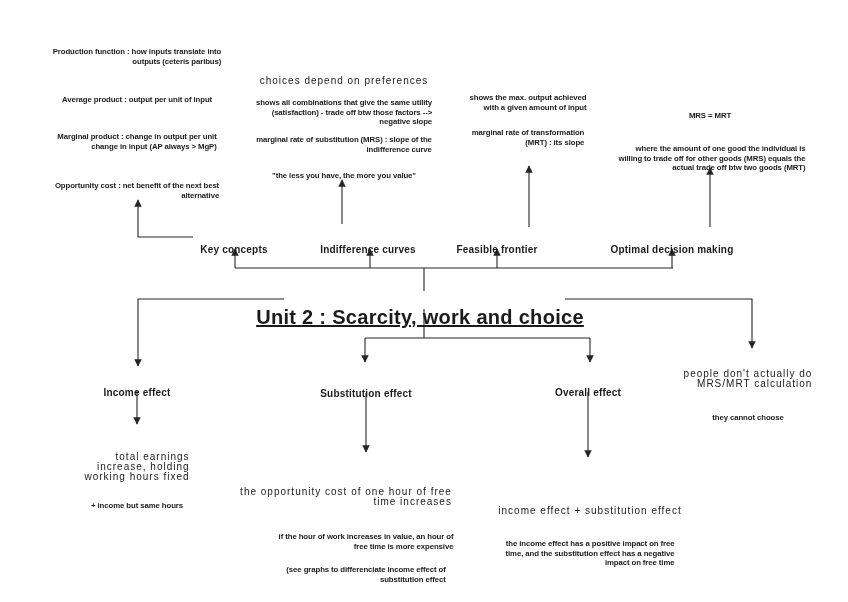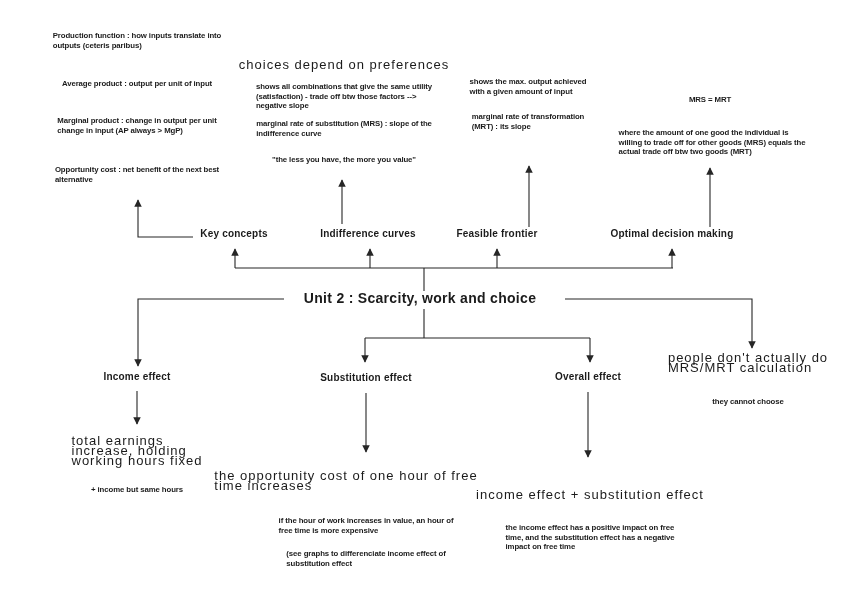--- a/index.html
+++ b/index.html
@@ -9,45 +9,47 @@
     background:#ffffff;
     font-family:"Liberation Sans", sans-serif;
     color:#1b1b1b;
     overflow:hidden;
   }
   .lines{position:absolute;left:0;top:0;z-index:0;}
   .node{
     position:absolute;
     transform:translateX(-50%);
     width:max-content;
-    text-align:left;
+    text-align:right;
     white-space:pre-line;
     z-index:1;
+    margin-top:16px;
   }
   .note{
     font-size:7.8px;
     line-height:9.6px;
     font-weight:bold; 
     letter-spacing:-0.1px;
   }
   .note-spaced{
-    font-size:13px;
+    font-size:10px;
     line-height:10.2px;
     font-weight:normal;
     letter-spacing:1px;
   }
   .branch{
     font-size:10px;
     font-weight:bold;
     letter-spacing:0.2px;
   }
   .root{
-    font-size:14px;
+    font-size:20px;
     font-weight:bold;
     letter-spacing:0.3px;
+    text-decoration:underline;
   }
 </style>
 </head>
 <body>
 
 <div class="page">
 
   <svg class="lines" width="848" height="602" viewBox="0 0 848 602">
     <defs>
       <marker id="ah" viewBox="0 0 10 10" refX="9" refY="5" markerWidth="7.5" markerHeight="7.5" markerUnits="userSpaceOnUse" orient="auto">

